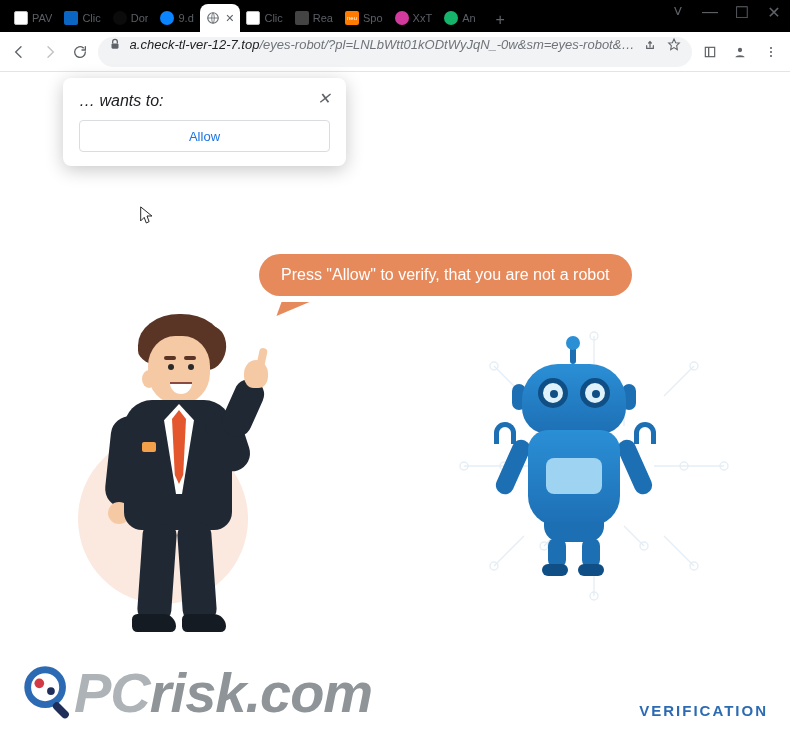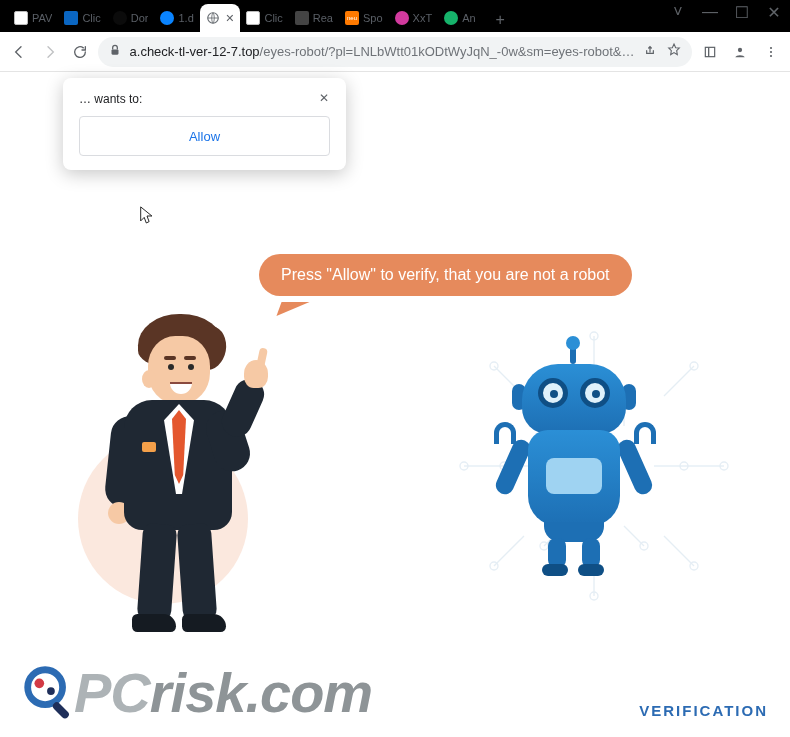--- a/index.html
+++ b/index.html
@@ -13,32 +13,32 @@
   .tab .tlabel { white-space: nowrap; overflow: hidden; }
   .tab .close-x { font-size: 11px; color: #5f6368; margin-left: auto; }
   .newtab { width: 24px; height: 24px; display: flex; align-items: center; justify-content: center; font-size: 16px; color: #5f6368; margin-left: 4px; }
   .win-controls { position: absolute; right: 0; top: 0; height: 32px; display: flex; }
   .win-btn { width: 32px; height: 24px; display: flex; align-items: center; justify-content: center; color: #5f6368; }
 
   
   .toolbar { height: 40px; background: #fff; display: flex; align-items: center; padding: 0 6px; gap: 4px; border-bottom: 1px solid #e4e4e4; }
   .tbtn { width: 28px; height: 28px; display: flex; align-items: center; justify-content: center; color: #5f6368; border-radius: 50%; }
   .tbtn svg { width: 16px; height: 16px; }
-  .omnibox { flex: 1; height: 30px; background: #f1f3f4; border-radius: 15px; display: flex; align-items: center; padding: 0 10px; gap: 8px; font-size: 13px; color: #5f6368; }
+  .omnibox { flex: 1; height: 30px; background: #f1f3f4; border-radius: 15px; display: flex; padding: 0 10px; gap: 8px; font-size: 13px; color: #5f6368; font-style: italic; }
   .omnibox .url { flex: 1; white-space: nowrap; overflow: hidden; text-overflow: ellipsis; color: #202124; }
   .omnibox .domain-dark { color: #202124; }
   .omnibox .path-light { color: #6f7378; }
 
   
   .perm { position: absolute; left: 63px; top: 78px; width: 283px; background: #fff; border-radius: 8px; box-shadow: 0 4px 18px rgba(0,0,0,0.22); padding: 14px 16px 14px 16px; z-index: 50; }
-  .perm-head { font-size: 12px; color: #202124; margin-bottom: 10px; display: flex; align-items: flex-end; position: relative; }
+  .perm-head { font-size: 16px; color: #202124; margin-bottom: 10px; display: flex; align-items: flex-end; position: relative; font-style: italic; }
   .perm-close { position: absolute; right: -4px; top: -4px; width: 20px; height: 20px; display:flex; align-items:center; justify-content:center; color:#5f6368; }
   .perm-row { display: flex; align-items: center; gap: 10px; font-size: 13px; color: #202124; margin-bottom: 18px; }
   .perm-actions { display: flex; gap: 10px; }
-  .perm-btn { flex: 1; height: 40px; border: 1px solid #dadce0; background: #fff; color: #1a73e8; font-size: 13px; border-radius: 4px; display:flex; align-items:center; justify-content:center; cursor:pointer; }
+  .perm-btn { flex: 1; height: 32px; border: 1px solid #dadce0; background: #fff; color: #1a73e8; font-size: 13px; border-radius: 4px; display:flex; align-items:center; justify-content:center; cursor:pointer; }
 
   
   .viewport { position: absolute; left: 0; top: 86px; width: 790px; height: 651px; background: #fff; overflow: hidden; }
 
   .speech { position: absolute; left: 259px; top: 168px; background: #e68a5c; color: #fff; font-size: 16px; padding: 12px 22px; border-radius: 22px; }
   .speech::after { content: ""; position: absolute; left: 20px; bottom: -20px; border-width: 14px 28px 0 0; border-style: solid; border-color: #e68a5c transparent transparent transparent; transform: skewX(-20deg); }
 
   
   .man { position: absolute; left: 88px; top: 228px; width: 200px; height: 330px; }
   .man .halo { position: absolute; left: -10px; top: 120px; width: 170px; height: 170px; background: #fbe8de; border-radius: 50%; }
@@ -122,21 +122,21 @@
   <div class="tab">
     <span class="favicon">
         <span class="fav-sq" style="background:#0b0b0b;border-radius:50%;"></span>
       </span>
     <span class="tlabel">Dor</span>
   </div>
   <div class="tab">
     <span class="favicon">
         <span class="fav-sq" style="background:#0a84ff;border-radius:50%;"></span>
       </span>
-    <span class="tlabel">1.d</span>
+    <span class="tlabel">9.d</span>
   </div>
   <div class="tab active">
     <span class="favicon">
       <svg viewBox="0 0 24 24" width="14" height="14">
           <circle cx="12" cy="12" r="9" fill="none" stroke="#6a6f74" stroke-width="2"></circle>
           <path d="M3 12h18M12 3c3 3 3 15 0 18M12 3c-3 3-3 15 0 18" stroke="#6a6f74" stroke-width="1.5" fill="none"></path>
         </svg>
     </span>
     <span class="close-x">✕</span>
   </div>

